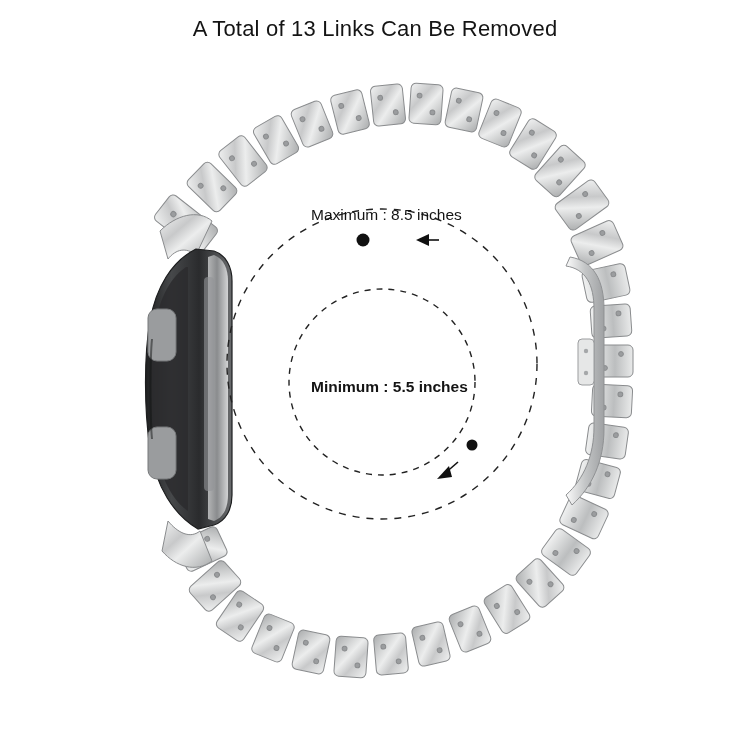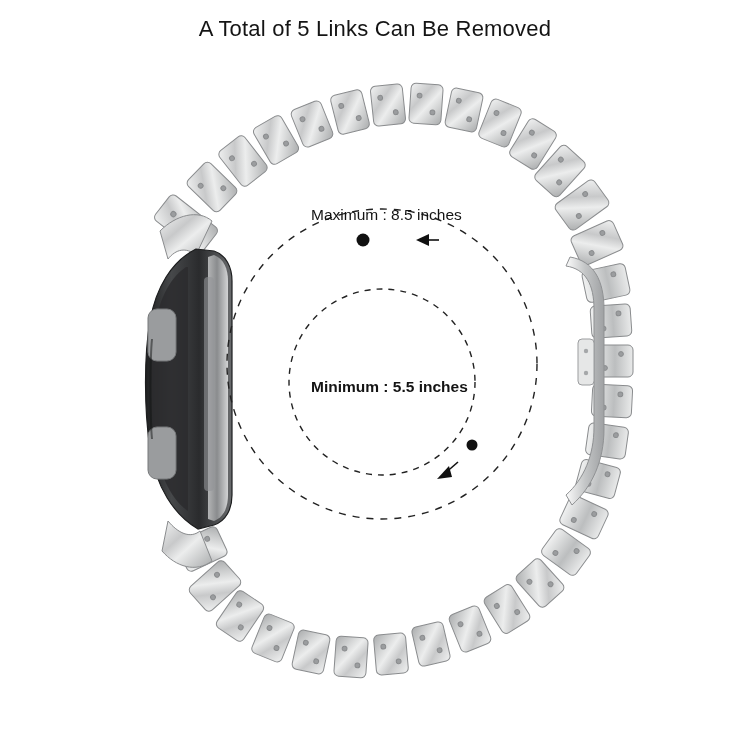--- a/index.html
+++ b/index.html
@@ -55,21 +55,21 @@
     left: 311px;
     top: 369px;
     font-weight: bold;
   }
 </style>
 </head>
 <body>
 
 <div class="page">
 
-  <div class="title">A Total of 5 Links Can Be Removed</div>
+  <div class="title">A Total of 13 Links Can Be Removed</div>
 
   <div class="stage">
     <svg width="750" height="750" viewBox="0 0 750 750" xmlns="http://www.w3.org/2000/svg">
       <defs>
         <linearGradient id="steel" x1="0" y1="0" x2="1" y2="1">
           <stop offset="0%" stop-color="#f2f3f3"></stop>
           <stop offset="35%" stop-color="#c8c9ca"></stop>
           <stop offset="55%" stop-color="#eceded"></stop>
           <stop offset="100%" stop-color="#a9abac"></stop>
         </linearGradient>

